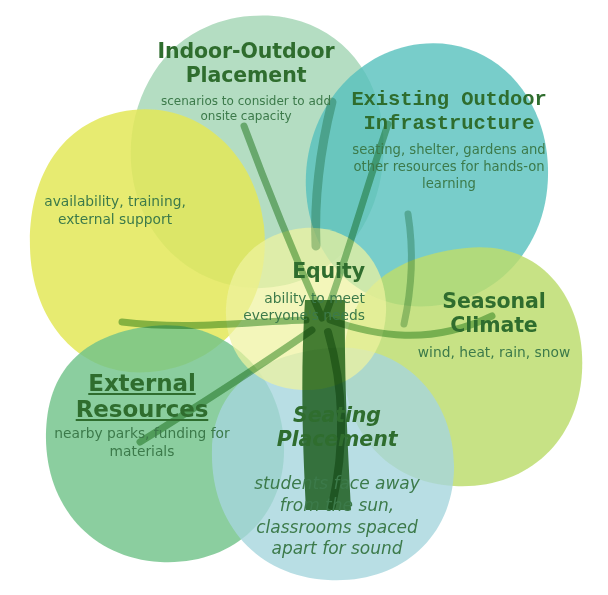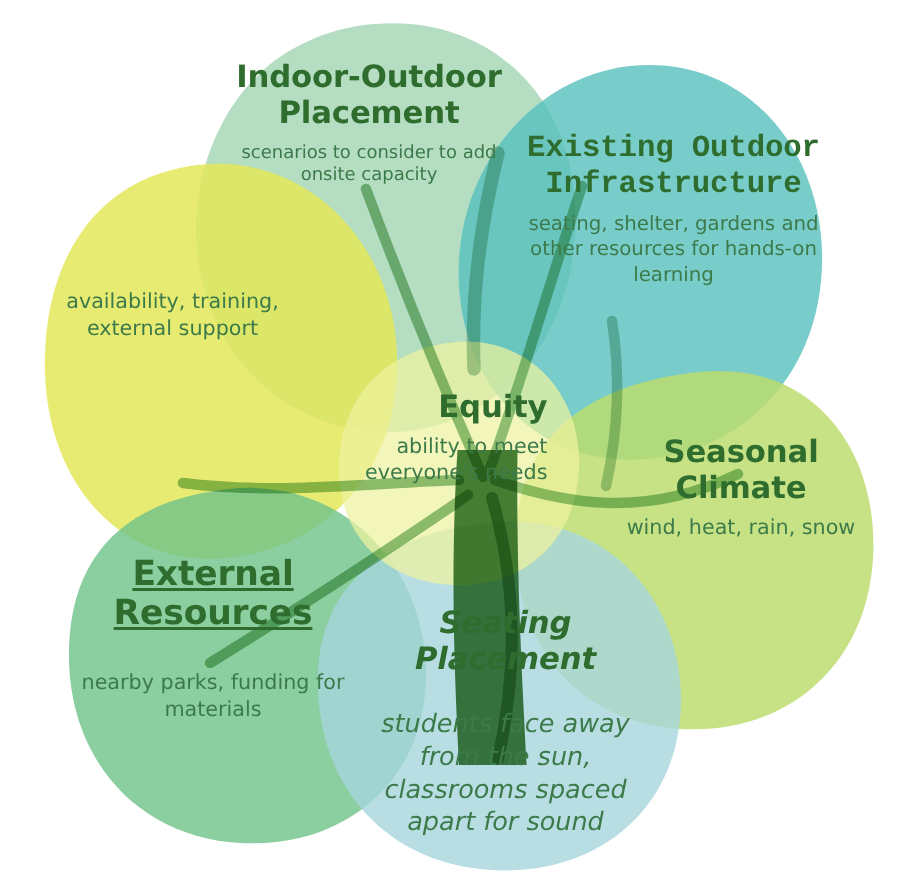--- a/index.html
+++ b/index.html
@@ -60,21 +60,21 @@
   #label-equity { left: 205px; top: 260px; width: 160px; text-align: right; }
   #label-equity .label-title { font-size: 20.5px; line-height: 1.15; }
   #label-equity .label-sub   { font-size: 13.8px; line-height: 1.28; margin-top: 6px; }
 
   #label-seasonal-climate { left: 414px; top: 290px; width: 160px; }
   #label-seasonal-climate .label-title { font-size: 20.5px; line-height: 1.15; }
   #label-seasonal-climate .label-sub   { font-size: 13.8px; line-height: 1.28; margin-top: 7px; }
 
   #label-external-resources { left: 52px; top: 370px; width: 180px; }
   #label-external-resources .label-title { font-size: 23px; line-height: 1.15; text-decoration: underline; }
-  #label-external-resources .label-sub   { font-size: 13.8px; line-height: 1.28; margin-top: 24px; }
+  #label-external-resources .label-sub   { font-size: 13.8px; line-height: 1.28; margin-top: 2px; }
 
   #label-seating-placement { left: 242px; top: 404px; width: 190px; font-style: italic; }
   #label-seating-placement .label-title { font-size: 20.5px; line-height: 1.15; }
   #label-seating-placement .label-sub   { font-size: 17px; line-height: 1.28; margin-top: 22px; }
 </style>
 </head>
 <body>
 
 <div id="diagram-root">
 

